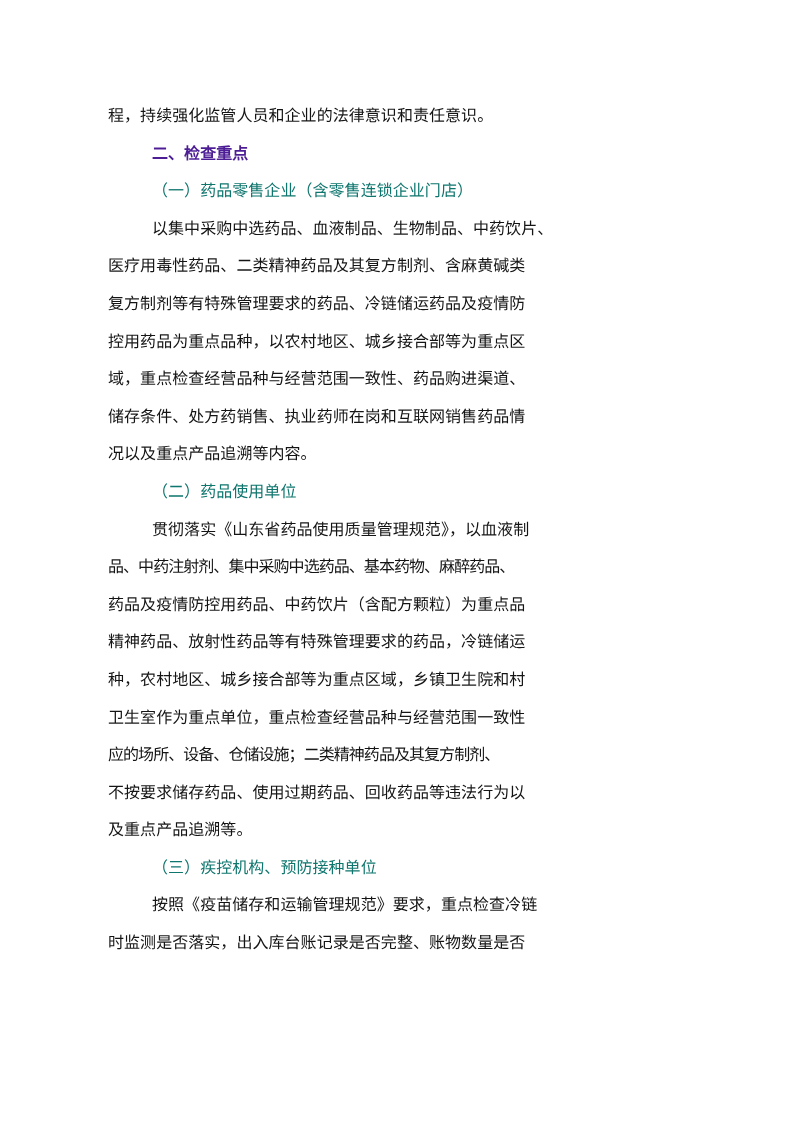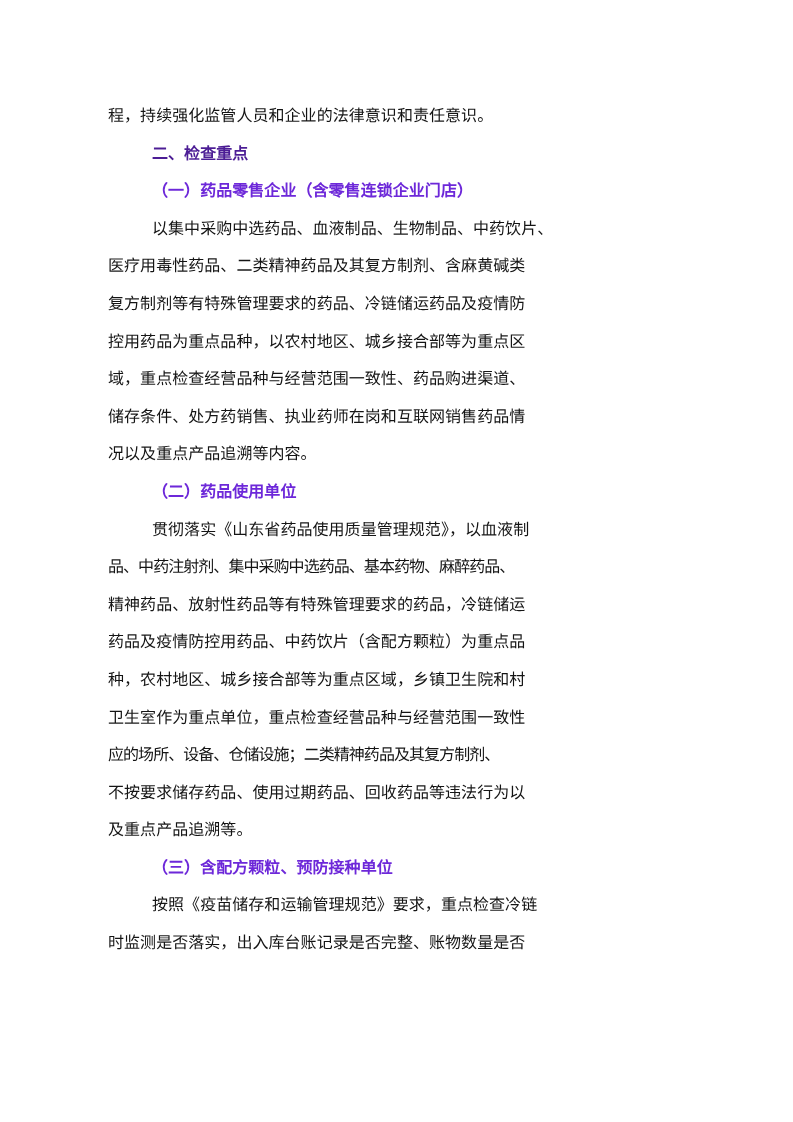--- a/index.html
+++ b/index.html
@@ -38,22 +38,22 @@
     letter-spacing: -0.95px;
   }
   
   .line.heading-1 {
     font-family: Liberation Serif, serif;
     font-weight: 700;
     color: #4c1d95;
   }
   
   .line.heading-2 {
-    font-weight: 700;
-    color: #6d28d9;
+    font-weight: 400;
+    color: #0f766e;
   }
 </style>
 </head>
 <body>
 
 <div class="page">
   <div class="text-block">
 
   <div class="line body">程，持续强化监管人员和企业的法律意识和责任意识。</div>
       <div class="line heading-1 indent">二、检查重点</div>
@@ -61,24 +61,24 @@
       <div class="line body indent">以集中采购中选药品、血液制品、生物制品、中药饮片、</div>
       <div class="line body">医疗用毒性药品、二类精神药品及其复方制剂、含麻黄碱类</div>
       <div class="line body">复方制剂等有特殊管理要求的药品、冷链储运药品及疫情防</div>
       <div class="line body">控用药品为重点品种，以农村地区、城乡接合部等为重点区</div>
       <div class="line body">域，重点检查经营品种与经营范围一致性、药品购进渠道、</div>
       <div class="line body">储存条件、处方药销售、执业药师在岗和互联网销售药品情</div>
       <div class="line body">况以及重点产品追溯等内容。</div>
       <div class="line heading-2 indent">（二）药品使用单位</div>
       <div class="line body indent">贯彻落实《山东省药品使用质量管理规范》，以血液制</div>
       <div class="line body tight">品、中药注射剂、集中采购中选药品、基本药物、麻醉药品、</div>
+      <div class="line body">药品及疫情防控用药品、中药饮片（含配方颗粒）为重点品</div>
       <div class="line body">精神药品、放射性药品等有特殊管理要求的药品，冷链储运</div>
-      <div class="line body">药品及疫情防控用药品、中药饮片（含配方颗粒）为重点品</div>
       <div class="line body">种，农村地区、城乡接合部等为重点区域，乡镇卫生院和村</div>
       <div class="line body">卫生室作为重点单位，重点检查经营品种与经营范围一致性</div>
       <div class="line body tight">应的场所、设备、仓储设施；二类精神药品及其复方制剂、</div>
       <div class="line body">不按要求储存药品、使用过期药品、回收药品等违法行为以</div>
       <div class="line body">及重点产品追溯等。</div>
-      <div class="line heading-2 indent">（三）含配方颗粒、预防接种单位</div>
+      <div class="line heading-2 indent">（三）疾控机构、预防接种单位</div>
       <div class="line body indent">按照《疫苗储存和运输管理规范》要求，重点检查冷链</div>
       <div class="line body">时监测是否落实，出入库台账记录是否完整、账物数量是否</div>
     </div>
 </div>
 
 </body></html>

